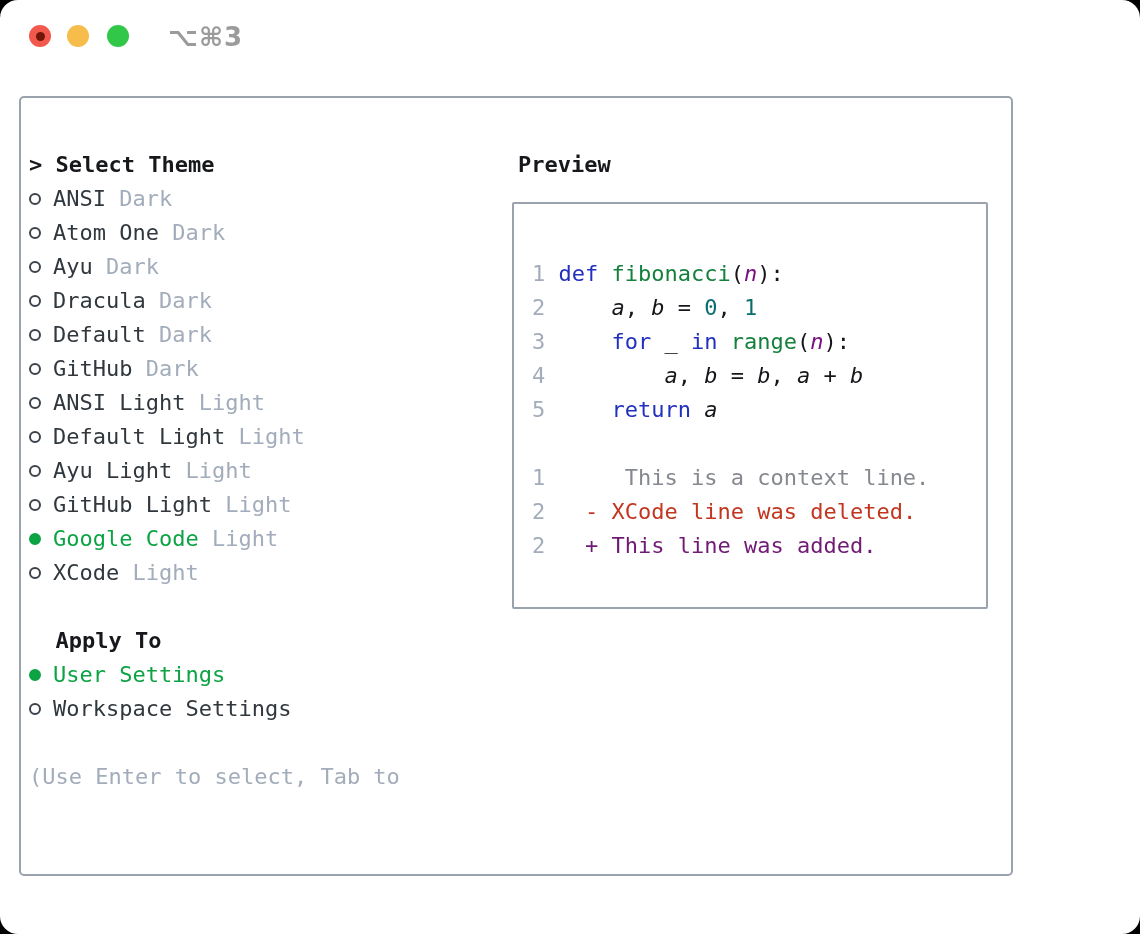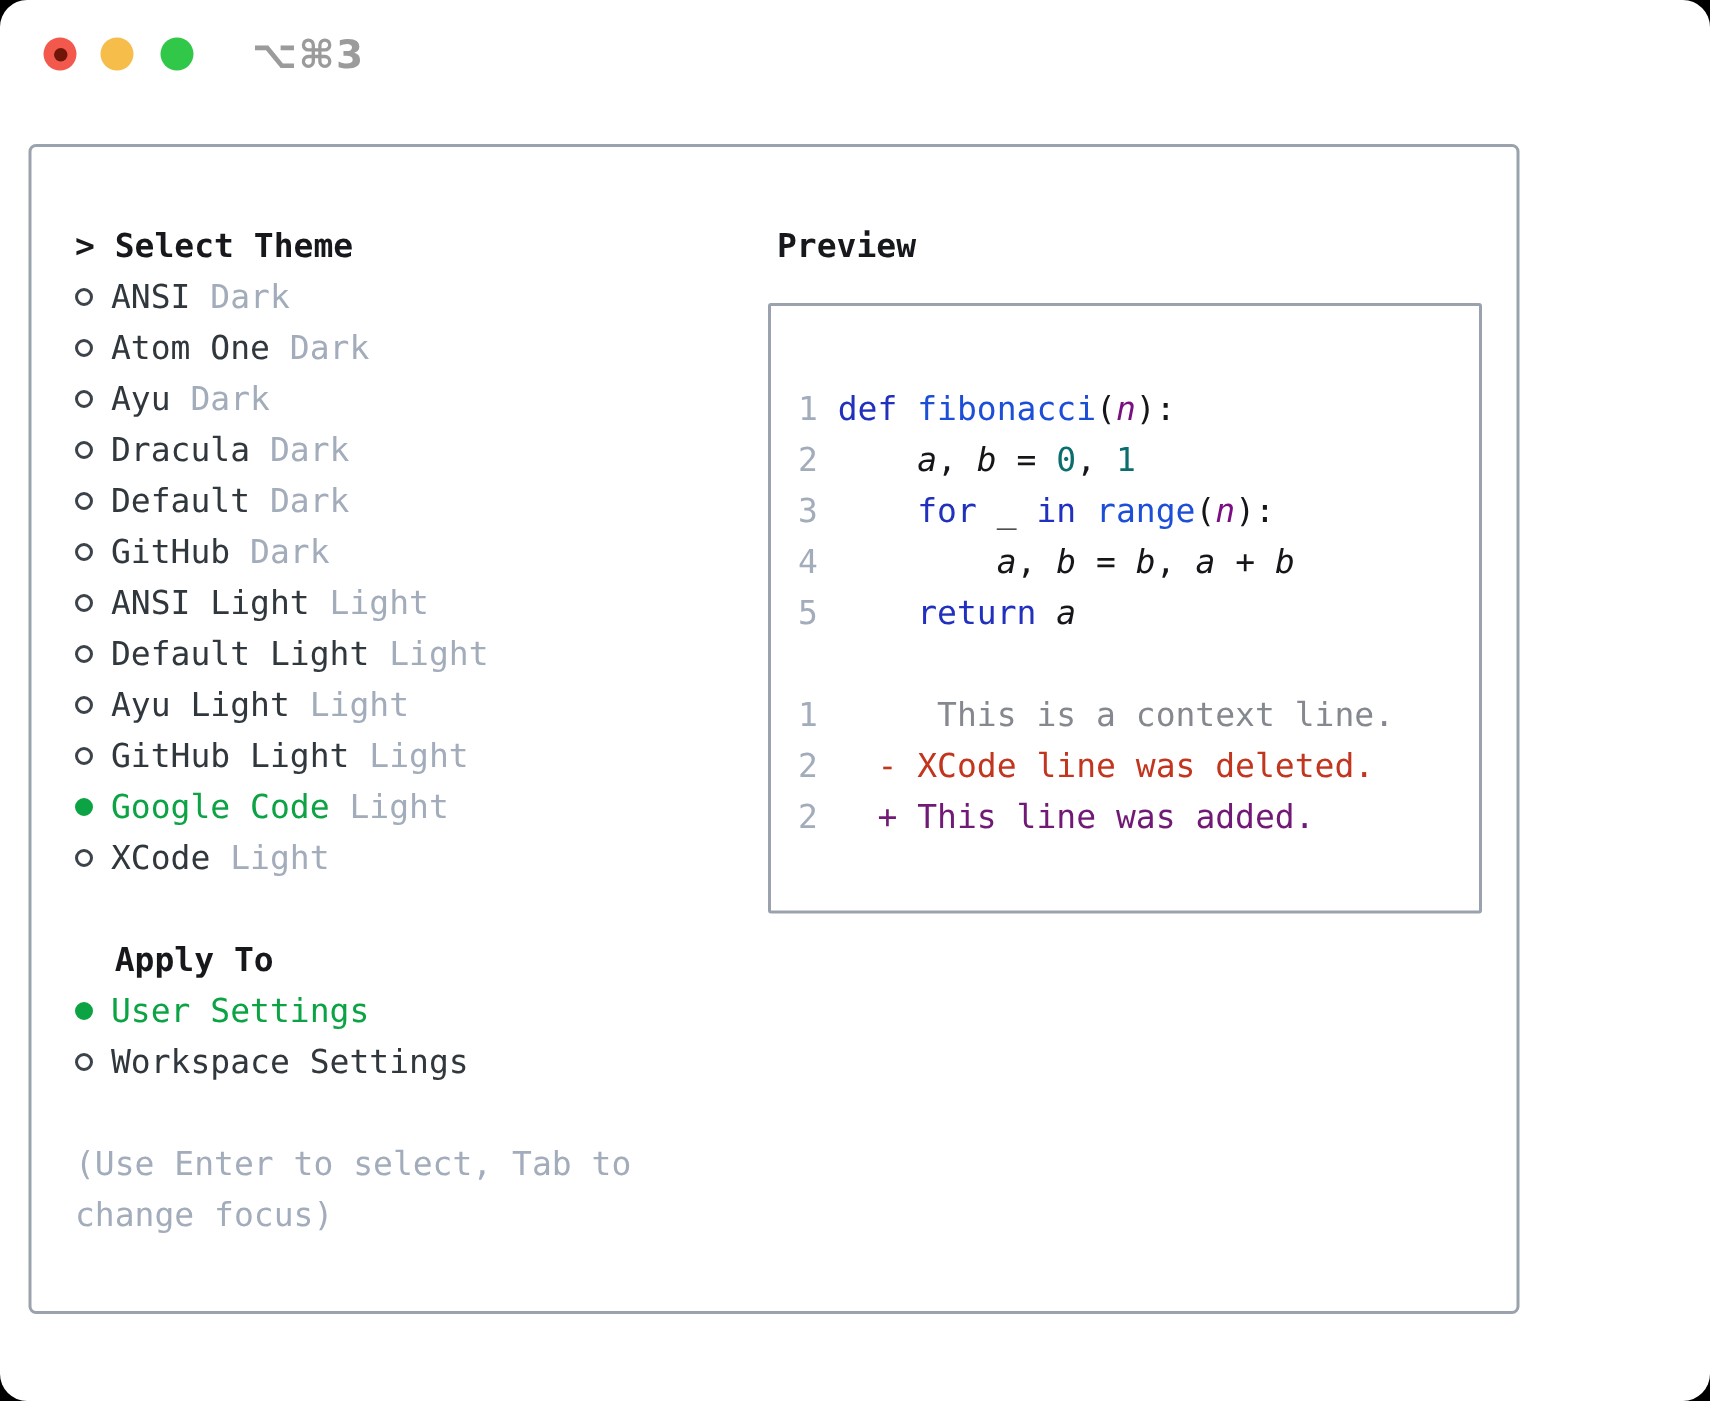--- a/index.html
+++ b/index.html
@@ -15,42 +15,42 @@
   .tl-yellow{left:67px;background:#f6bd4a;}
   .tl-green{left:107px;background:#31c748;}
   .win-title{position:absolute;left:168px;top:22px;font-family:"DejaVu Sans","Liberation Sans",sans-serif;
              font-size:26px;font-weight:bold;color:#9b9b9b;letter-spacing:1px;}
 
   
   .panel{position:absolute;left:19px;top:96px;width:994px;height:780px;
          border:2px solid #9aa3ad;border-radius:5px;background:#fff;box-sizing:border-box;}
 
   
-  .left-col{position:absolute;left:29px;top:50px;width:450px;font-size:22px;line-height:34px;color:#30373d;}
+  .left-col{position:absolute;left:8px;top:50px;width:450px;font-size:22px;line-height:34px;color:#30373d;}
   .row{height:34px;white-space:pre;display:block;}
   .bold{font-weight:bold;color:#16181b;}
   .pointer{font-weight:bold;color:#16181b;}
   .radio{display:inline-block;width:12px;height:12px;border:2.5px solid #3c434a;border-radius:50%;
          box-sizing:border-box;margin-right:12px;vertical-align:1px;}
   .radio.sel{border-color:#0ca344;background:#0ca344;}
   .t-name{color:#30373d;}
   .t-name.sel{color:#0ca344;}
   .t-variant{color:#a2acbb;}
   .muted{color:#a2acbb;}
 
   
   .preview-title{position:absolute;left:481px;top:50px;font-size:22px;line-height:34px;font-weight:bold;color:#16181b;margin-left:16px;}
   .preview-box{position:absolute;left:491px;top:104px;width:476px;height:407px;box-sizing:border-box;
                border:2px solid #9aa3ad;border-radius:2px;background:#fff;
                padding:53px 0 0 18px;font-size:22px;line-height:34px;}
   .cline{height:34px;white-space:pre;}
   .lnum{color:#a2acbb;}
   .c-plain{color:#16161a;}
   .c-kw{color:#2231bd;}
-  .c-fn{color:#1d4ed8;}
+  .c-fn{color:#15803d;}
   .c-param{color:#7a0f82;font-style:italic;}
   .c-var{color:#16161a;font-style:italic;}
   .c-num{color:#0c6d6d;}
   .c-ctx{color:#85898f;}
   .c-del{color:#c2351f;}
   .c-add{color:#701a75;}
 </style>
 </head>
 <body>
 
@@ -84,21 +84,20 @@
           <div class="row"><span class="radio"></span><span class="t-name">XCode</span><span> </span><span class="t-variant">Light</span></div>
         </div>
       <div class="row"> </div>
       <div class="row"><span>  </span><span class="bold">Apply To</span></div>
       <div id="apply-list">
           <div class="row"><span class="radio sel"></span><span class="t-name sel">User Settings</span></div>
           <div class="row"><span class="radio"></span><span class="t-name">Workspace Settings</span></div>
         </div>
       <div class="row"> </div>
       <div class="row muted">(Use Enter to select, Tab to</div>
-      <div class="row muted">change focus)</div>
     </div>
 
     <div class="preview-title">Preview</div>
 
     <div class="preview-box">
       <div id="code-lines">
           <div class="cline"><span class="lnum">1 </span><span class="c-kw">def</span><span class="c-plain"> </span><span class="c-fn">fibonacci</span><span class="c-plain">(</span><span class="c-param">n</span><span class="c-plain">):</span></div>
           <div class="cline"><span class="lnum">2 </span><span class="c-plain">    </span><span class="c-var">a</span><span class="c-plain">, </span><span class="c-var">b</span><span class="c-plain"> = </span><span class="c-num">0</span><span class="c-plain">, </span><span class="c-num">1</span></div>
           <div class="cline"><span class="lnum">3 </span><span class="c-plain">    </span><span class="c-kw">for</span><span class="c-plain"> _ </span><span class="c-kw">in</span><span class="c-plain"> </span><span class="c-fn">range</span><span class="c-plain">(</span><span class="c-param">n</span><span class="c-plain">):</span></div>
           <div class="cline"><span class="lnum">4 </span><span class="c-plain">        </span><span class="c-var">a</span><span class="c-plain">, </span><span class="c-var">b</span><span class="c-plain"> = </span><span class="c-var">b</span><span class="c-plain">, </span><span class="c-var">a</span><span class="c-plain"> + </span><span class="c-var">b</span></div>

